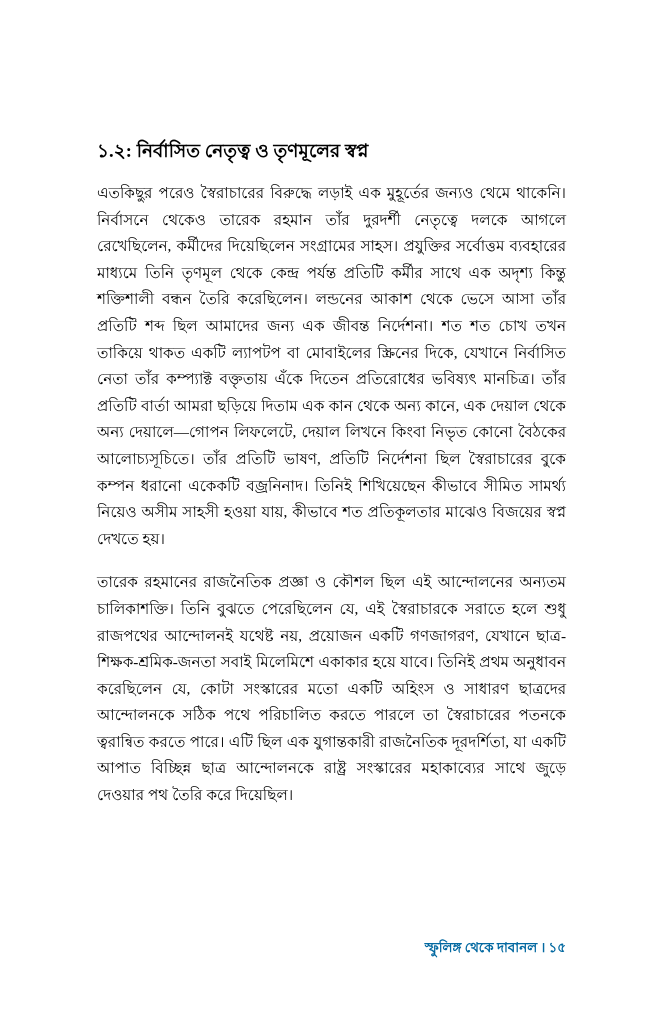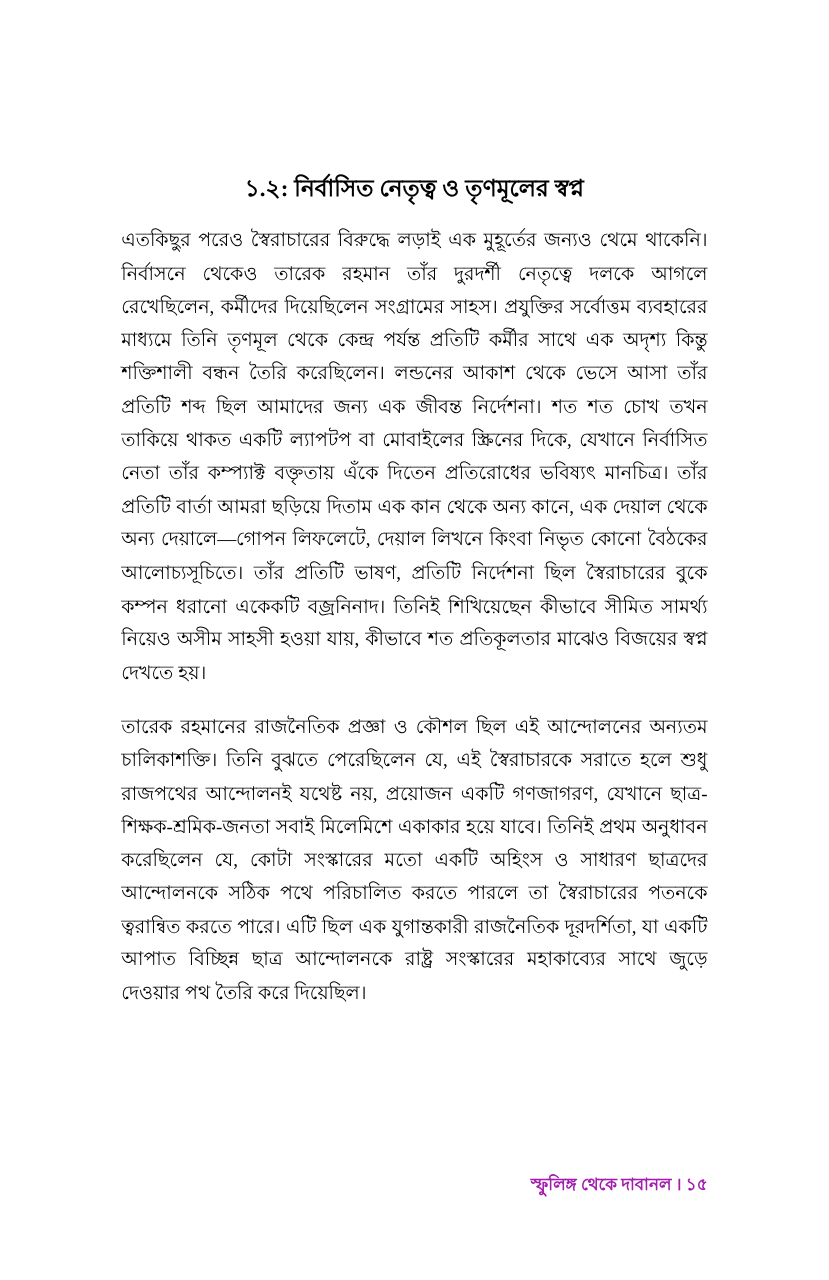--- a/index.html
+++ b/index.html
@@ -40,35 +40,35 @@
     margin-bottom: 0;
   }
 
   .section-heading {
     font-family: "Liberation Serif", "DejaVu Serif", serif;
     font-size: 18.4px;
     line-height: 26px;
     font-weight: bold;
     color: #000000;
     margin: 26px 0 16px 0;
-    text-align: center;
+    text-align: left;
     letter-spacing: 0.1px;
   }
 
   .footer {
     position: absolute;
     left: 97px;
     top: 938px;
     width: 469px;
     text-align: right;
     font-family: "Liberation Serif", "DejaVu Serif", serif;
     font-size: 13.4px;
     line-height: 20px;
     font-weight: bold;
-    color: #a21caf;
+    color: #0369a1;
   }
 </style>
 </head>
 <body>
 
 <div class="page">
 
   <div class="content">
 
 

